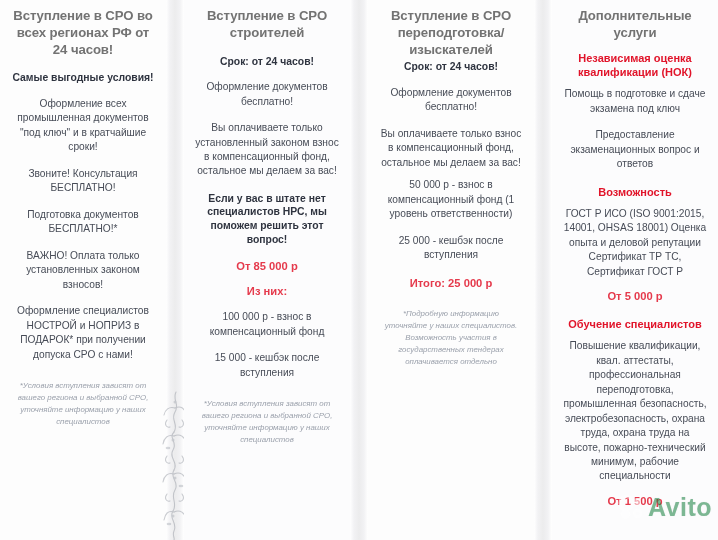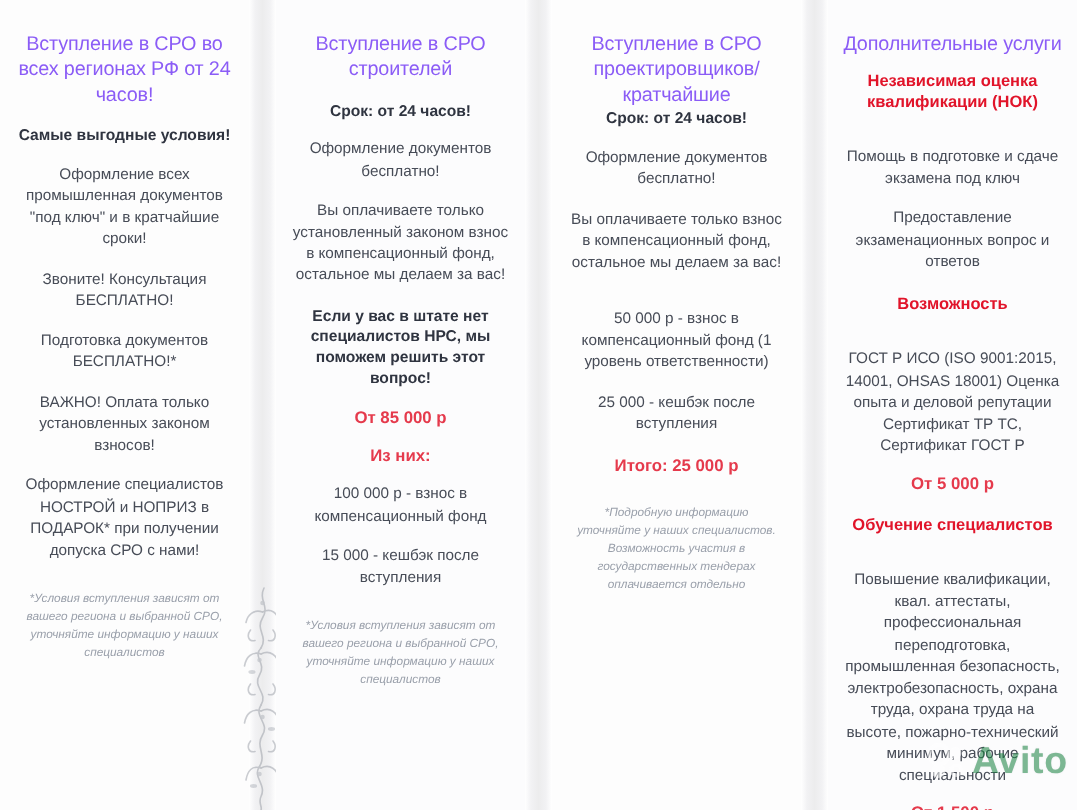--- a/index.html
+++ b/index.html
@@ -44,25 +44,25 @@
     padding: 4px 10px 6px 10px;
     text-align: center;
     background: #fefefe;
     overflow: hidden;
     position: relative;
   }
   .panel.tint-a { background: #fdfdfd; }
   .panel.tint-b { background: #fcfcfd; }
 
   .title {
-    color: #8b5cf6;
-    font-weight: normal;
+    color: #737373;
+    font-weight: bold;
     font-size: 13.2px;
     line-height: 1.27;
-    margin: 17px 0 0 0;
+    margin: 4px 0 0 0;
     letter-spacing: -0.1px;
   }
 
   .sub-strong {
     font-weight: bold;
     color: #2f3440;
     font-size: 10.4px;
     line-height: 1.3;
     margin: 13px 0 0 0;
   }
@@ -72,21 +72,21 @@
   }
   .sub-strong.red.small-gap { margin-top: 9px; }
 
   .body-text {
     color: #474c57;
     font-size: 10.2px;
     line-height: 1.42;
     margin: 12px 0 0 0;
     font-weight: normal;
   }
-  .body-text.tight { margin-top: 23px; }
+  .body-text.tight { margin-top: 8px; }
 
   .price {
     color: #e53a4c;
     font-weight: bold;
     font-size: 11.2px;
     line-height: 1.3;
     margin: 13px 0 0 0;
   }
   .price.tight { margin-top: 10px; }
 
@@ -189,21 +189,21 @@
     <p class="price">От 85 000 р</p>
     <p class="price tight">Из них:</p>
     <p class="body-text">100 000 р - взнос в компенсационный фонд</p>
     <p class="body-text">15 000 - кешбэк после вступления</p>
     <p class="note">*Условия вступления зависят от вашего региона и выбранной СРО, уточняйте информацию у наших специалистов</p>
   </section>
 
   <div class="gutter"></div>
 
   <section class="panel tint-a">
-    <h2 class="title">Вступление в СРО проектировщиков/ кратчайшие</h2>
+    <h2 class="title">Вступление в СРО переподготовка/ изыскателей</h2>
     <p class="sub-strong" style="margin-top:2px">Срок: от 24 часов!</p>
     <p class="body-text">Оформление документов бесплатно!</p>
     <p class="body-text">Вы оплачиваете только взнос в компенсационный фонд, остальное мы делаем за вас!</p>
     <p class="body-text tight">50 000 р - взнос в компенсационный фонд (1 уровень ответственности)</p>
     <p class="body-text">25 000 - кешбэк после вступления</p>
     <p class="price">Итого: 25 000 р</p>
     <p class="note">*Подробную информацию уточняйте у наших специалистов. Возможность участия в государственных тендерах оплачивается отдельно</p>
   </section>
 
   <div class="gutter"></div>

